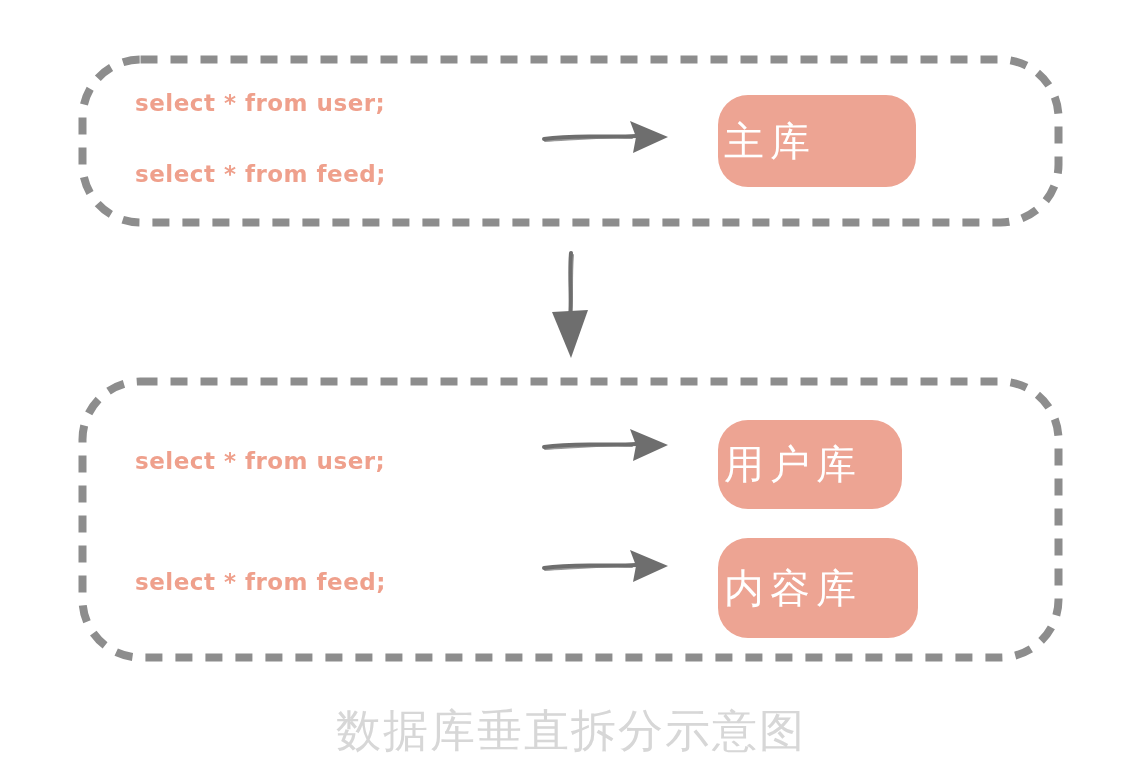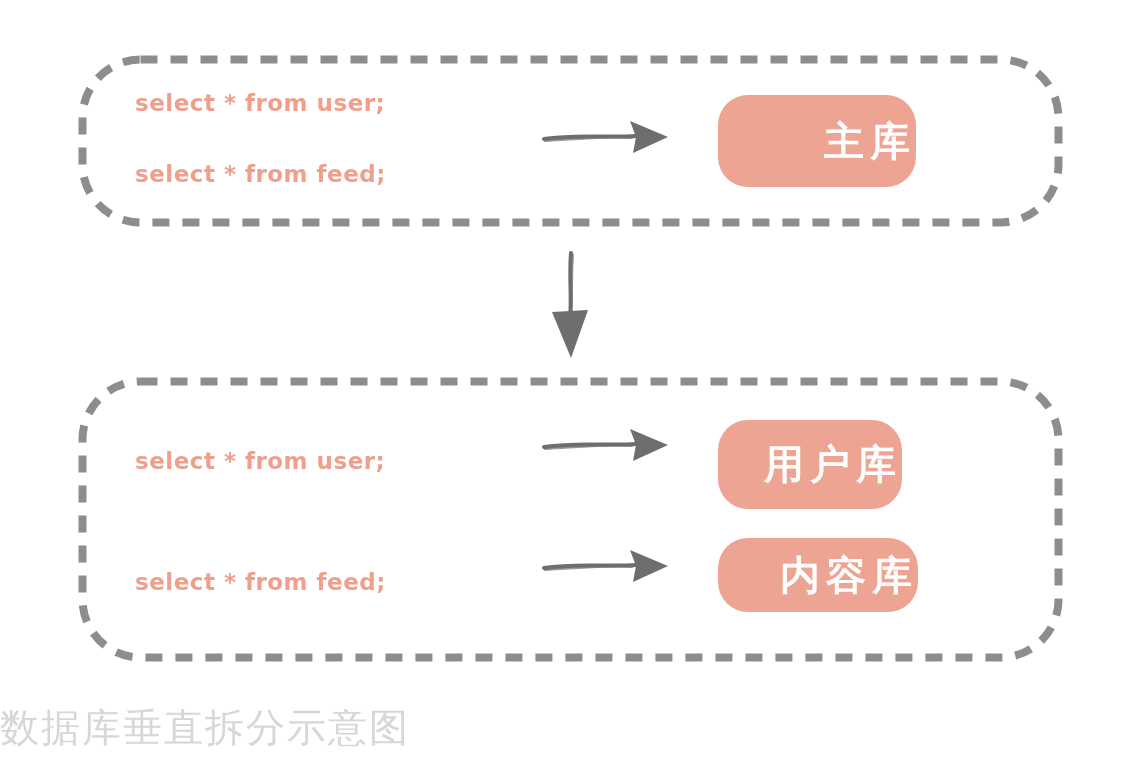--- a/index.html
+++ b/index.html
@@ -48,46 +48,45 @@
   .group-top .arrow-right { left: 462px; top: 60px; }
   .group-bottom .ar1 { left: 462px; top: 46px;  }
   .group-bottom .ar2 { left: 462px; top: 167px; }
   .pill {
     position: absolute;
     left: 640px;
     background: #EDA493;
     border-radius: 30px;
     display: flex;
     align-items: center;
-    justify-content: flex-end;
-    font-weight: bold;
+    justify-content: flex-start;
   }
   .group-top .pill { top: 40px; width: 198px; height: 92px; }
   .group-bottom .p1 { top: 43px;  width: 184px; height: 89px; }
-  .group-bottom .p2 { top: 161px; width: 200px; height: 74px; }
+  .group-bottom .p2 { top: 161px; width: 200px; height: 100px; }
   .pill-label {
     color: #ffffff;
     font-size: 40px;
     letter-spacing: 6px;
     text-indent: 6px;
     white-space: nowrap;
   }
   .arrow-down {
     position: absolute;
     left: 546px;
     top: 250px;
     display: block;
   }
   .caption {
     position: absolute;
     left: 0;
     top: 701px;
     width: 1142px;
-    text-align: left;
-    font-size: 39px;
+    text-align: center;
+    font-size: 45px;
     letter-spacing: 2px;
     color: #D7D7D7;
     white-space: nowrap;
   }
 </style>
 </head>
 <body>
 
 <div class="canvas">
 

